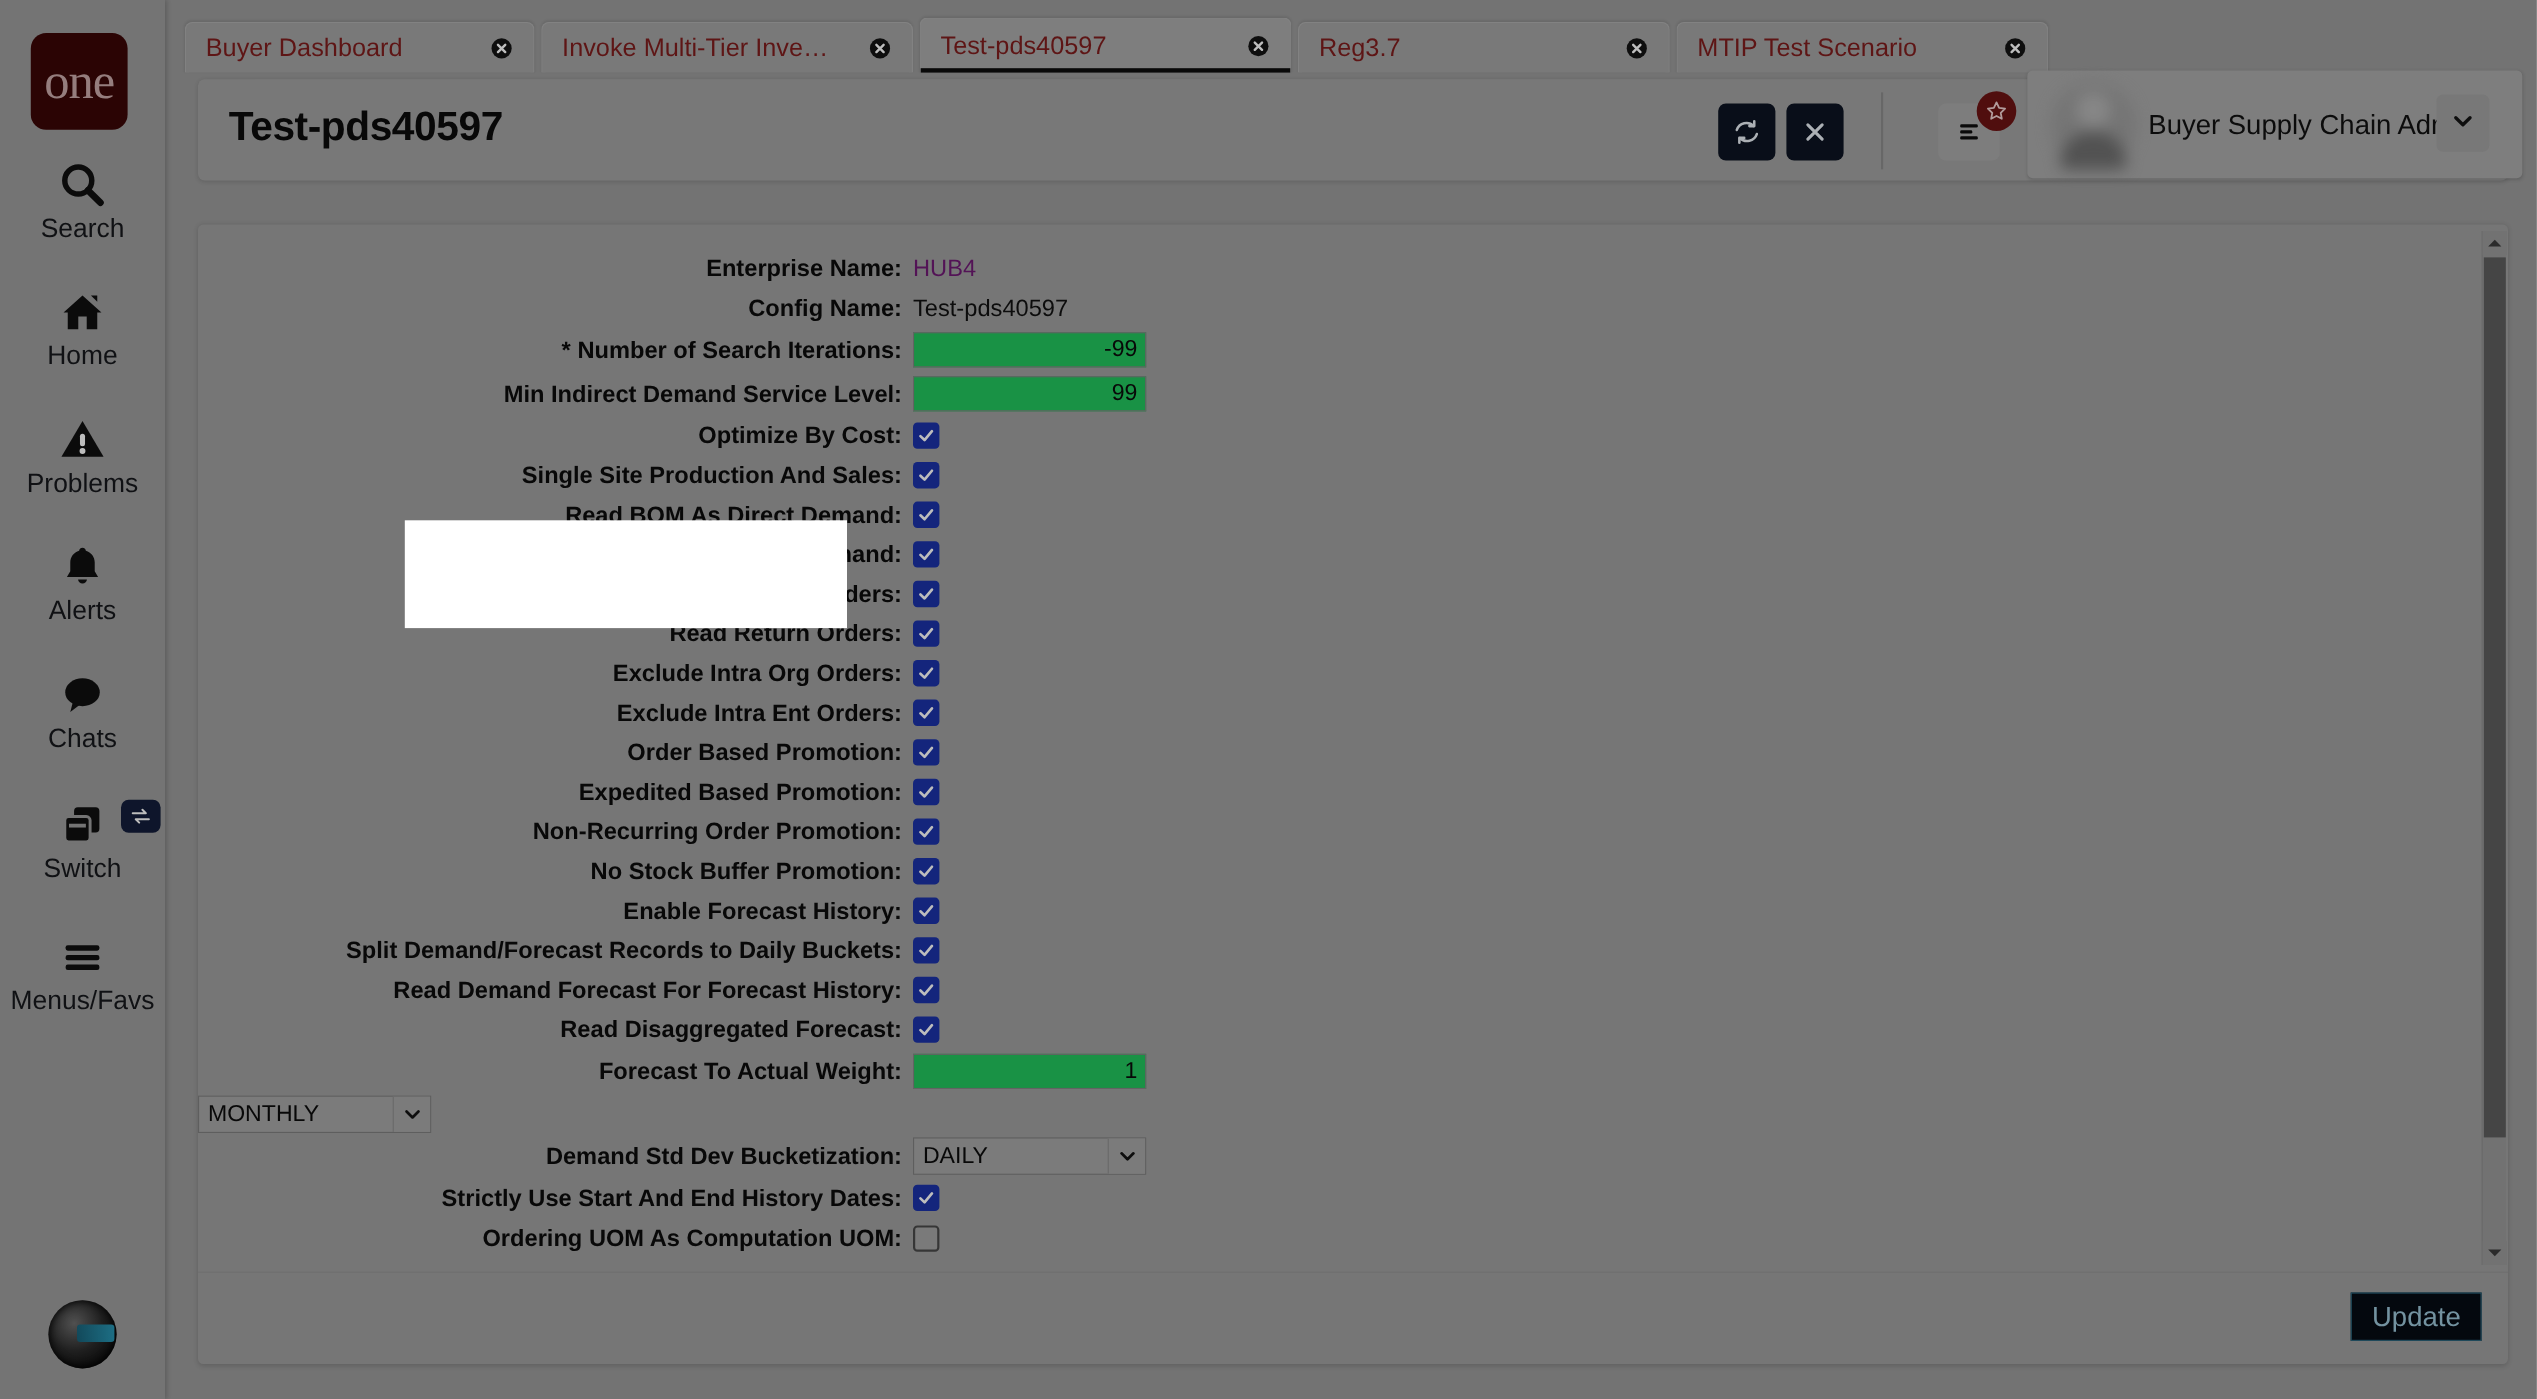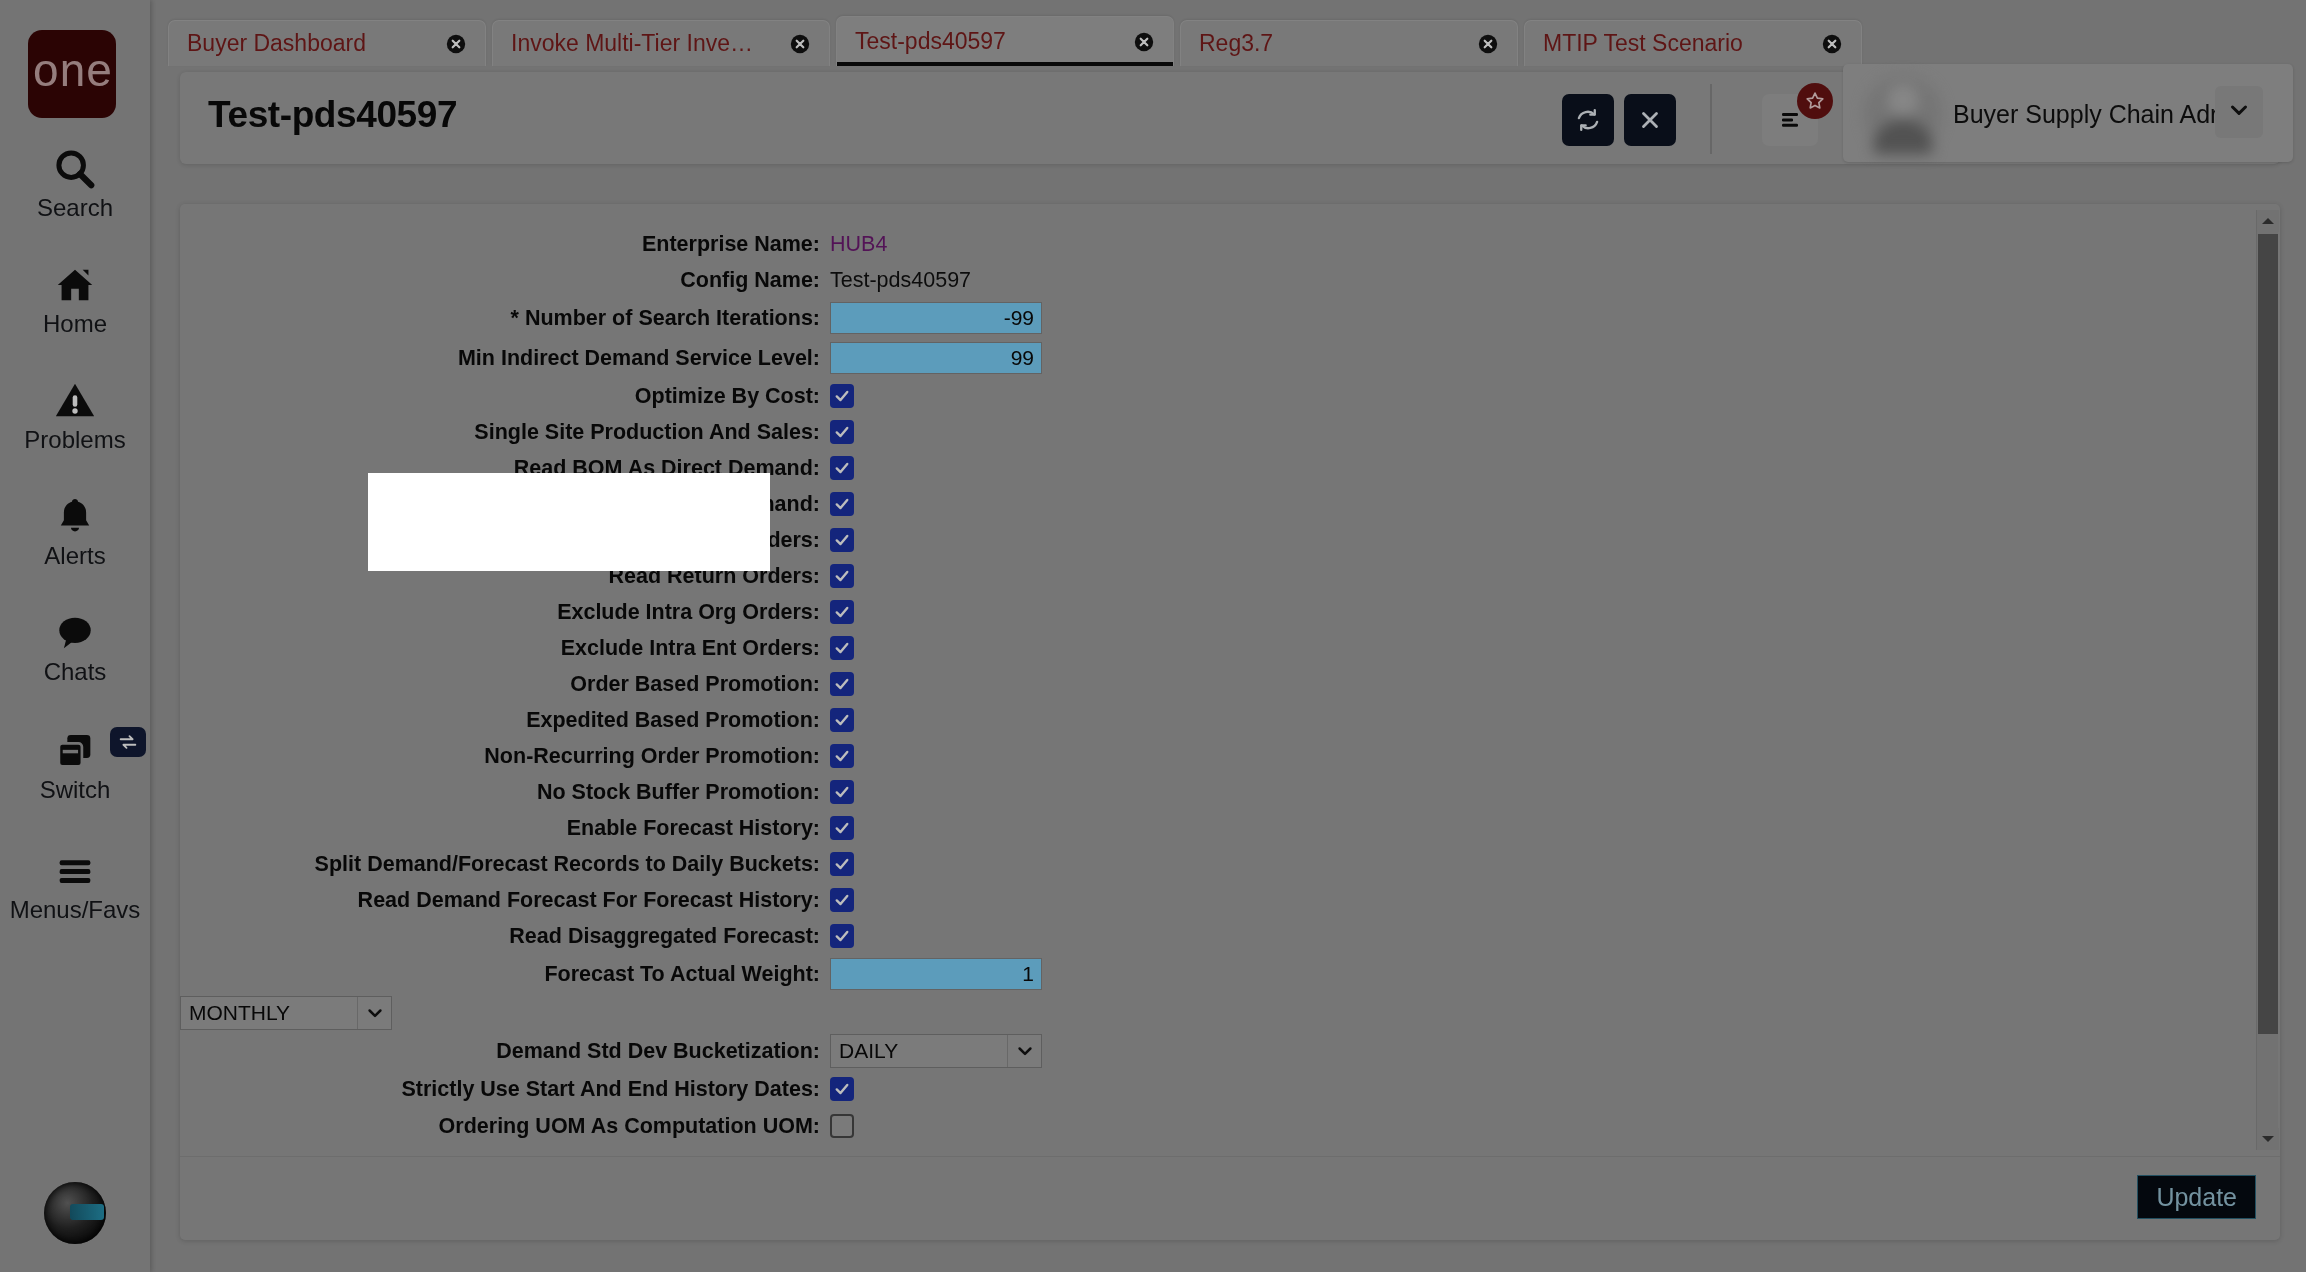--- a/index.html
+++ b/index.html
@@ -31,21 +31,21 @@
     position: absolute;
     left: 28px; top: 30px;
     width: 88px; height: 88px;
     border-radius: 14px;
     background: #3b0606;
     display: flex; align-items: center; justify-content: center;
   }
   #logo .word {
     color: #c9a9a9;
     font-size: 46px;
-    font-family: Liberation Mono, monospace;
+    font-family: Liberation Serif, serif;
     letter-spacing: -1px;
     line-height: 1;
   }
   .rail-item {
     position: absolute;
     left: 0; width: 150px;
     text-align: center;
     color: #111;
     cursor: pointer;
   }
@@ -302,21 +302,21 @@
     display: flex;
     align-items: center;
   }
   .plain-value {
     font-size: 21.5px;
     color: #701a75;
   }
   .plain-value.dark { color: #111; }
   .txtinput {
     width: 212px; height: 32px;
-    background: #7dd3fc;
+    background: #22c55e;
     border: 1px solid #868686;
     font-size: 21px;
     color: #0b0b0b;
     text-align: right;
     padding: 0 7px;
     font-family: "Liberation Sans", sans-serif;
     border-radius: 0;
   }
   .selwrap {
     position: relative;

